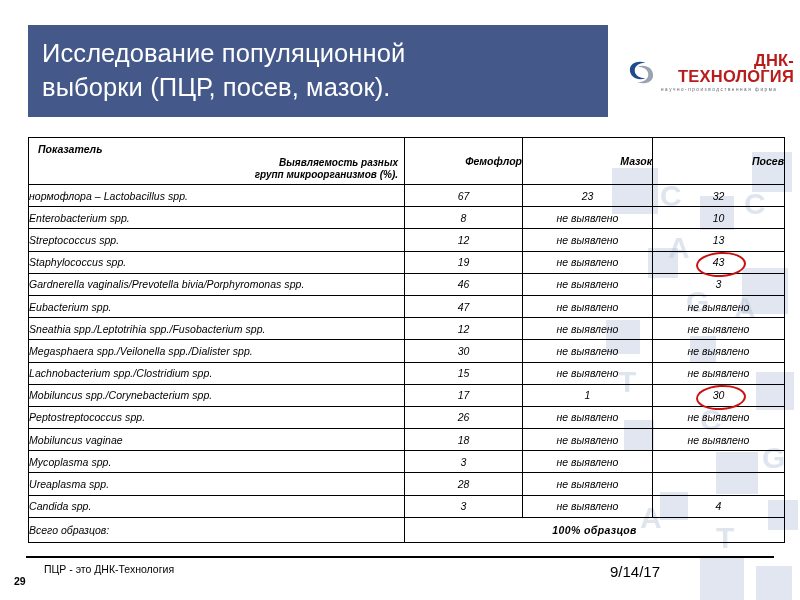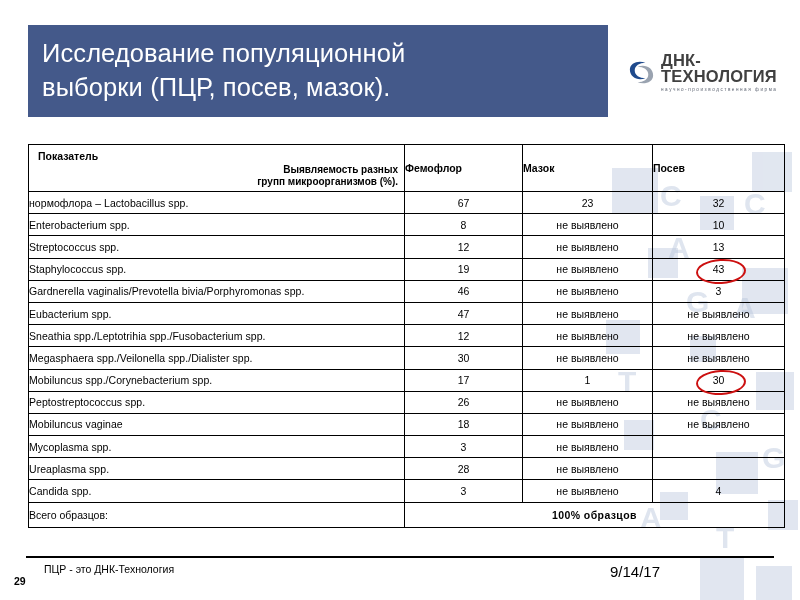--- a/index.html
+++ b/index.html
@@ -64,57 +64,59 @@
     margin-right: 4px;
   }
   #logo-textblock {
     display: flex;
     flex-direction: column;
     justify-content: center;
   }
   #logo-name {
     font-size: 16.5px;
     font-weight: bold;
-    color: #404040;
+    color: #b91c1c;
     letter-spacing: 0.2px;
     line-height: 1;
+    text-align: right;
   }
   #logo-sub {
     font-size: 4.6px;
     color: #5d6472;
     letter-spacing: 1.55px;
     margin-top: 3px;
     line-height: 1;
   }
 
   
   #data-table {
     position: absolute;
     left: 28px;
-    top: 144px;
+    top: 137px;
     width: 756px;
     border-collapse: collapse;
     z-index: 2;
     background: transparent;
     table-layout: fixed;
+    font-style: italic;
   }
   #data-table td, #data-table th {
     border: 1px solid #000000;
     padding: 0;
     vertical-align: middle;
     font-size: 10.5px;
     color: #000000;
     background: transparent;
   }
 
   
   .hdr-cell {
     height: 46px;
     font-weight: bold;
-    text-align: left;
+    text-align: right;
     font-size: 11px;
   }
   #hdr-indicator {
     position: relative;
     text-align: left;
   }
   #hdr-indicator-label {
     position: absolute;
     left: 9px;
     top: 5px;
@@ -336,20 +338,26 @@
         <td class="cell-num cell-nd">не выявлено</td>
         <td class="cell-num cell-nd">не выявлено</td>
       </tr>
       <tr>
         <td class="row-label">Megasphaera spp./Veilonella spp./Dialister spp.</td>
         <td class="cell-num">30</td>
         <td class="cell-num cell-nd">не выявлено</td>
         <td class="cell-num cell-nd">не выявлено</td>
       </tr>
       <tr>
+        <td class="row-label">Lachnobacterium spp./Clostridium  spp.</td>
+        <td class="cell-num">15</td>
+        <td class="cell-num cell-nd">не выявлено</td>
+        <td class="cell-num cell-nd">не выявлено</td>
+      </tr>
+      <tr>
         <td class="row-label">Mobiluncus spp./Corynebacterium spp.</td>
         <td class="cell-num">17</td>
         <td class="cell-num">1</td>
         <td class="cell-num cell-circled">30<span class="circle-ann"></span></td>
       </tr>
       <tr>
         <td class="row-label">Peptostreptococcus spp.</td>
         <td class="cell-num">26</td>
         <td class="cell-num cell-nd">не выявлено</td>
         <td class="cell-num cell-nd">не выявлено</td>

